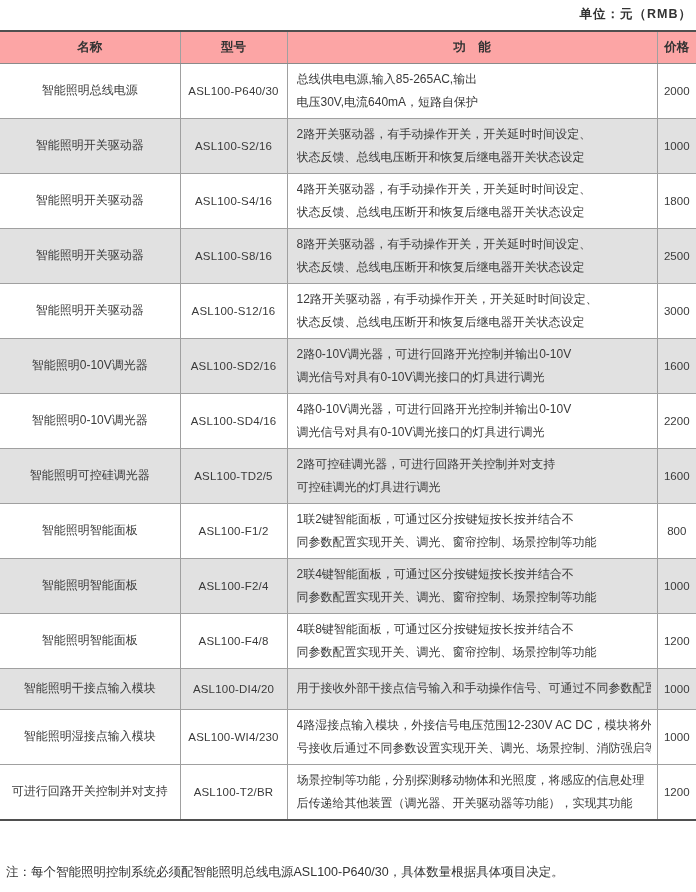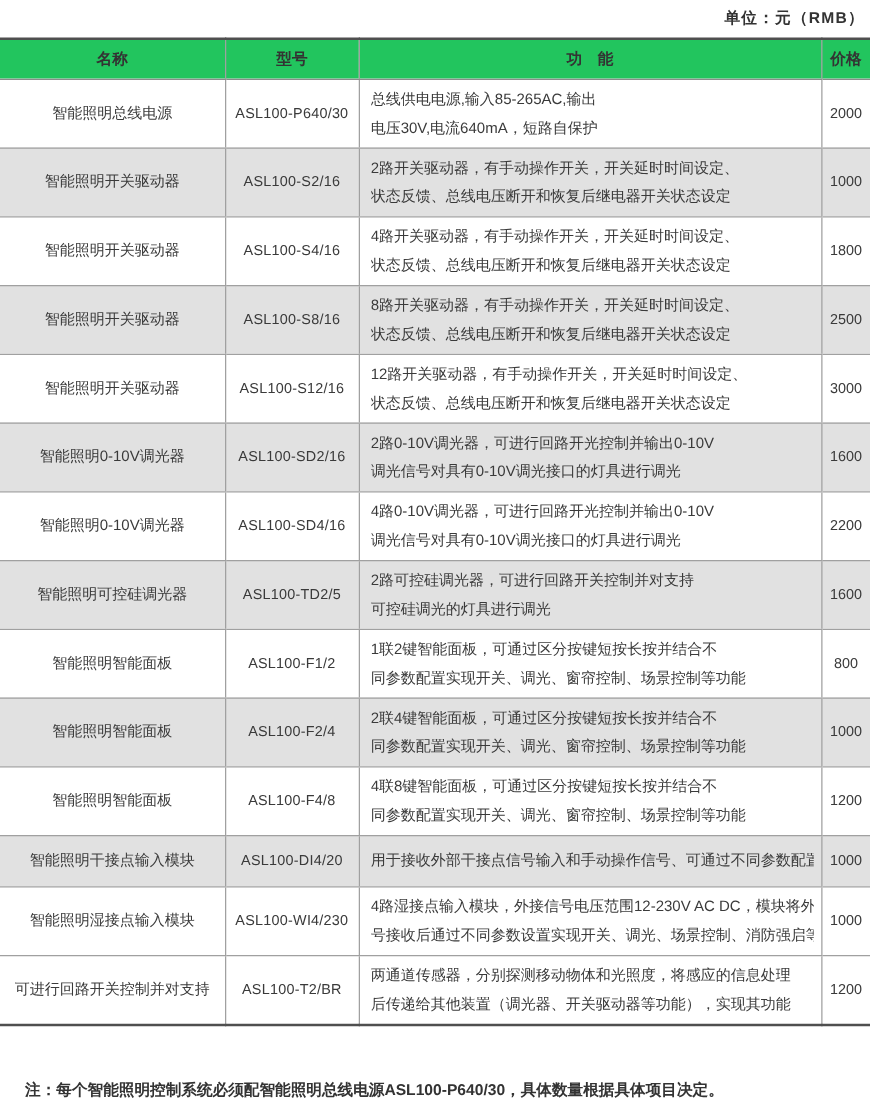--- a/index.html
+++ b/index.html
@@ -32,21 +32,21 @@
     width: 696px;
     border-collapse: collapse;
     table-layout: fixed;
     border-top: 2px solid #4f4f4f;
     border-bottom: 2px solid #4f4f4f;
   }
   col.c-name  { width: 180px; }
   col.c-model { width: 107px; }
   col.c-func  { width: 370px; }
   col.c-price { width: 39px; }
-  thead tr { height: 32px; background: #22c55e; }
+  thead tr { height: 32px; background: #fca5a5; }
   thead th {
     font-size: 12.5px;
     font-weight: 600;
     color: #333333;
     text-align: center;
     vertical-align: middle;
     border-bottom: 1px solid #8b8b8b;
   }
   tbody tr { height: 40px; background: #ffffff; }
   tbody tr.shaded { background: #e1e1e1; }
@@ -77,24 +77,23 @@
   td.col-price {
     font-size: 11.5px;
     text-align: center;
     color: #3a3a3a;
   }
   .note {
     position: absolute;
     top: 864px;
     left: 6px;
     font-size: 12.5px;
-    font-weight: 700;
+    font-weight: 400;
     color: #333333;
     white-space: nowrap;
-    margin-left: 14px;
   }
 </style>
 </head>
 <body>
 
 <div class="page">
 
   <div class="unit">单位：元（RMB）</div>
 
   <table class="price-table">
@@ -227,21 +226,21 @@
     <td class="col-func">
       <div class="fline">4路湿接点输入模块，外接信号电压范围12-230V AC DC，模块将外接信</div>
       <div class="fline">号接收后通过不同参数设置实现开关、调光、场景控制、消防强启等功能</div>
     </td>
     <td class="col-price">1000</td>
   </tr>
         <tr>
     <td class="col-name">可进行回路开关控制并对支持</td>
     <td class="col-model">ASL100-T2/BR</td>
     <td class="col-func">
-      <div class="fline">两通道传感器，分别探测移动物体和光照度，将感应的信息处理</div>
+      <div class="fline">场景控制等功能，分别探测移动物体和光照度，将感应的信息处理</div>
       <div class="fline">后传递给其他装置（调光器、开关驱动器等功能），实现其功能</div>
     </td>
     <td class="col-price">1200</td>
   </tr>
       </tbody>
   </table>
 
   <div class="note">注：每个智能照明控制系统必须配智能照明总线电源ASL100-P640/30，具体数量根据具体项目决定。</div>
 
 </div>

